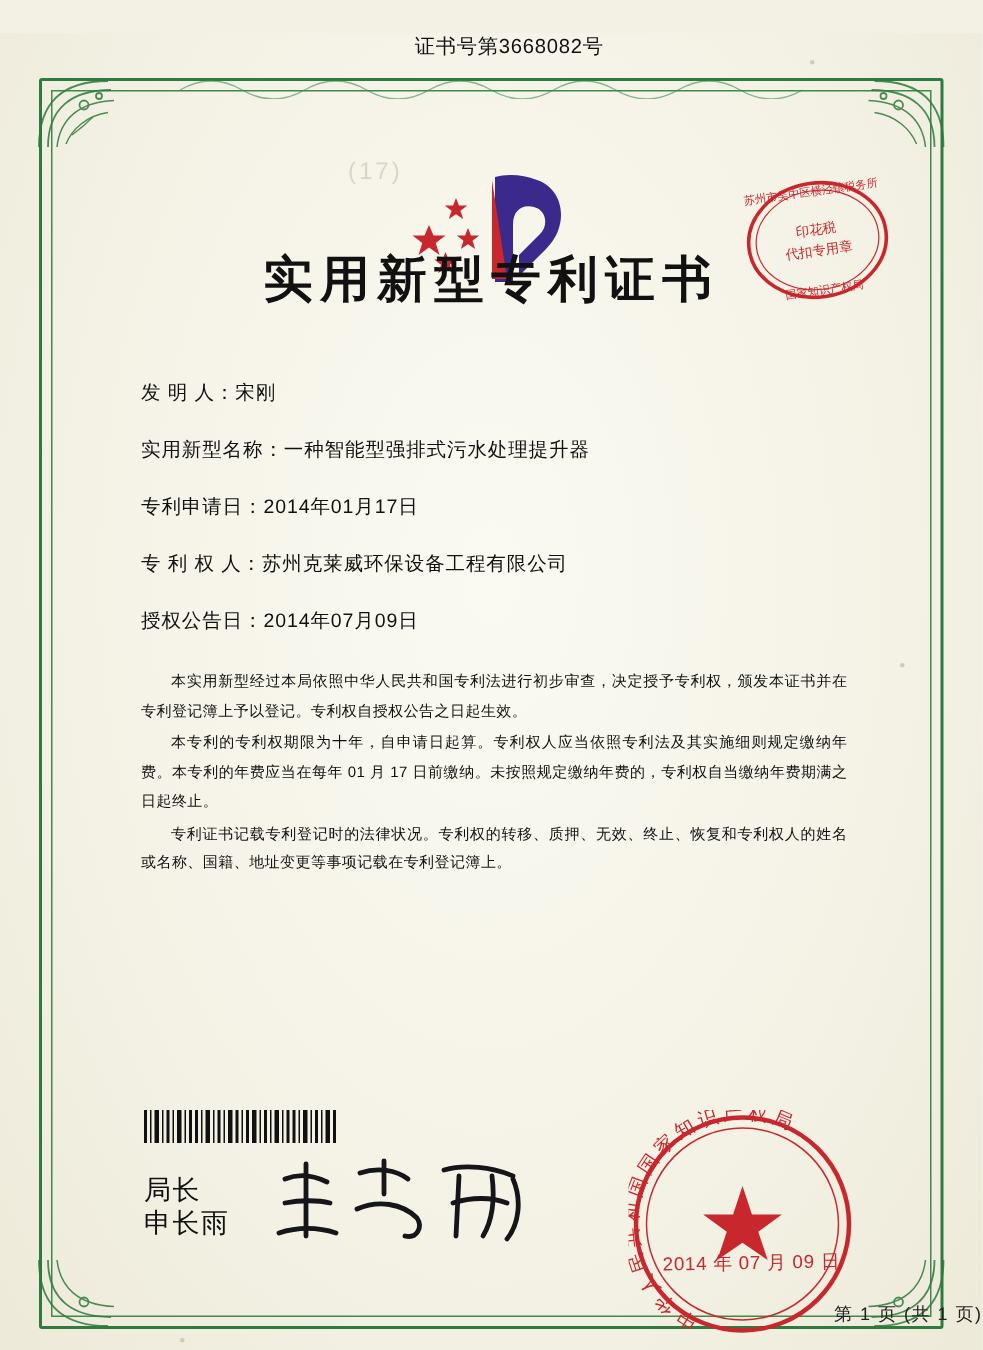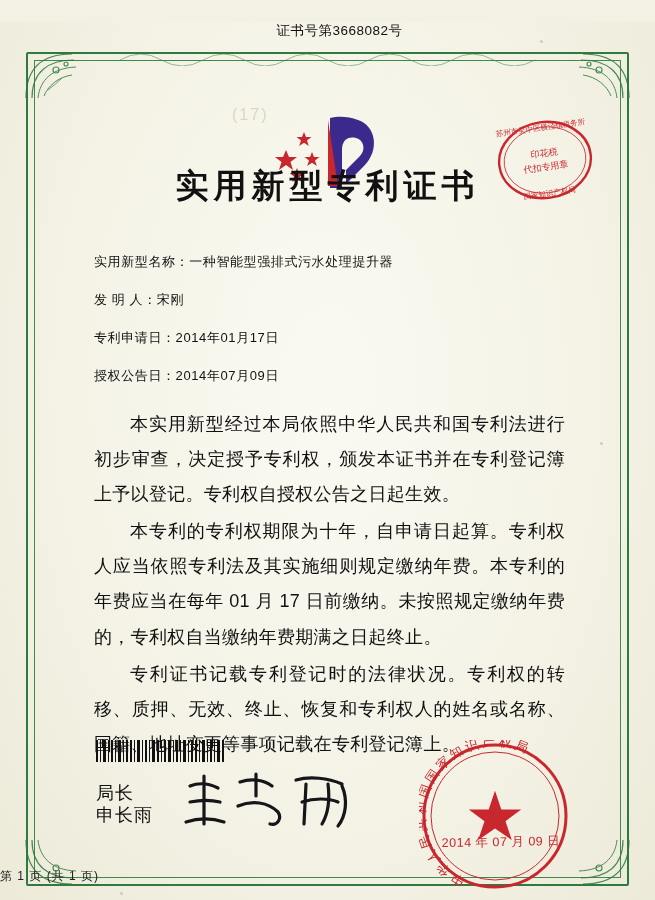--- a/index.html
+++ b/index.html
@@ -56,21 +56,21 @@
     margin-top:70px;color:#111;
     font-family:Liberation Sans, sans-serif;
   }
 
   .fields{margin:46px 0 0 34px;font-size:13px;line-height:1;color:#111;}
   .field{margin-bottom:25px;letter-spacing:.6px;}
   .field .lab{display:inline-block;}
   .field .val{display:inline;}
 
   .para{
-    margin:0 30px 0 34px;font-size:18px;line-height:1.95;
+    margin:0 30px 0 34px;font-size:10px;line-height:1.95;
     text-align:justify;letter-spacing:.3px;color:#111;
   }
   .para p{margin:0 0 2px 0;text-indent:2em;}
 
   .barcode{
     position:absolute;left:96px;top:718px;width:128px;height:22px;
   }
   .barcode svg{width:100%;height:100%;}
 
   .sign-block{
@@ -91,21 +91,21 @@
     position:absolute;right:84px;top:718px;width:152px;height:152px;
   }
   .seal-top svg,.seal-big svg{width:100%;height:100%;}
   .seal-date{
     position:absolute;right:84px;top:812px;width:140px;text-align:center;
     color:#c8272d;font-size:12.5px;letter-spacing:.5px;
     transform:rotate(-1deg);
   }
 
   .footer{
-    position:absolute;left:0;right:0;top:846px;text-align:left;
+    position:absolute;left:0;right:0;top:846px;text-align:right;
     font-size:12px;color:#222;letter-spacing:1px;
   }
   .ghost{
     position:absolute;left:232px;top:84px;font-size:16px;color:#d9d6c4;
     letter-spacing:2px;
   }
   .speck{position:absolute;width:3px;height:3px;border-radius:50%;background:#cfcbb4;}
 </style>
 </head>
 <body>
@@ -197,27 +197,30 @@
         <text x="52" y="88" text-anchor="middle" font-size="7.5" fill="#c8272d" font-family="'Liberation Sans',sans-serif">国家知识产权局</text>
       </g>
     </svg>
   </div>
 
   <div class="content">
     <div class="title">实用新型专利证书</div>
 
     <div class="fields">
       <div class="field">
+        <span class="lab">发  明  人：</span><span class="val">宋刚</span>
+      </div>
+      <div class="field">
         <span class="lab">实用新型名称：</span><span class="val">一种智能型强排式污水处理提升器</span>
       </div>
       <div class="field">
-        <span class="lab">发  明  人：</span><span class="val">宋刚</span>
-      </div>
-      <div class="field">
         <span class="lab">专利申请日：</span><span class="val">2014年01月17日</span>
+      </div>
+      <div class="field">
+        <span class="lab">专  利  权  人：</span><span class="val">苏州克莱威环保设备工程有限公司</span>
       </div>
       <div class="field">
         <span class="lab">授权公告日：</span><span class="val">2014年07月09日</span>
       </div>
     </div>
 
     <div class="para">
       <p>本实用新型经过本局依照中华人民共和国专利法进行初步审查，决定授予专利权，颁发本证书并在专利登记簿上予以登记。专利权自授权公告之日起生效。</p>
       <p>本专利的专利权期限为十年，自申请日起算。专利权人应当依照专利法及其实施细则规定缴纳年费。本专利的年费应当在每年 01 月 17 日前缴纳。未按照规定缴纳年费的，专利权自当缴纳年费期满之日起终止。</p>
       <p>专利证书记载专利登记时的法律状况。专利权的转移、质押、无效、终止、恢复和专利权人的姓名或名称、国籍、地址变更等事项记载在专利登记簿上。</p>

